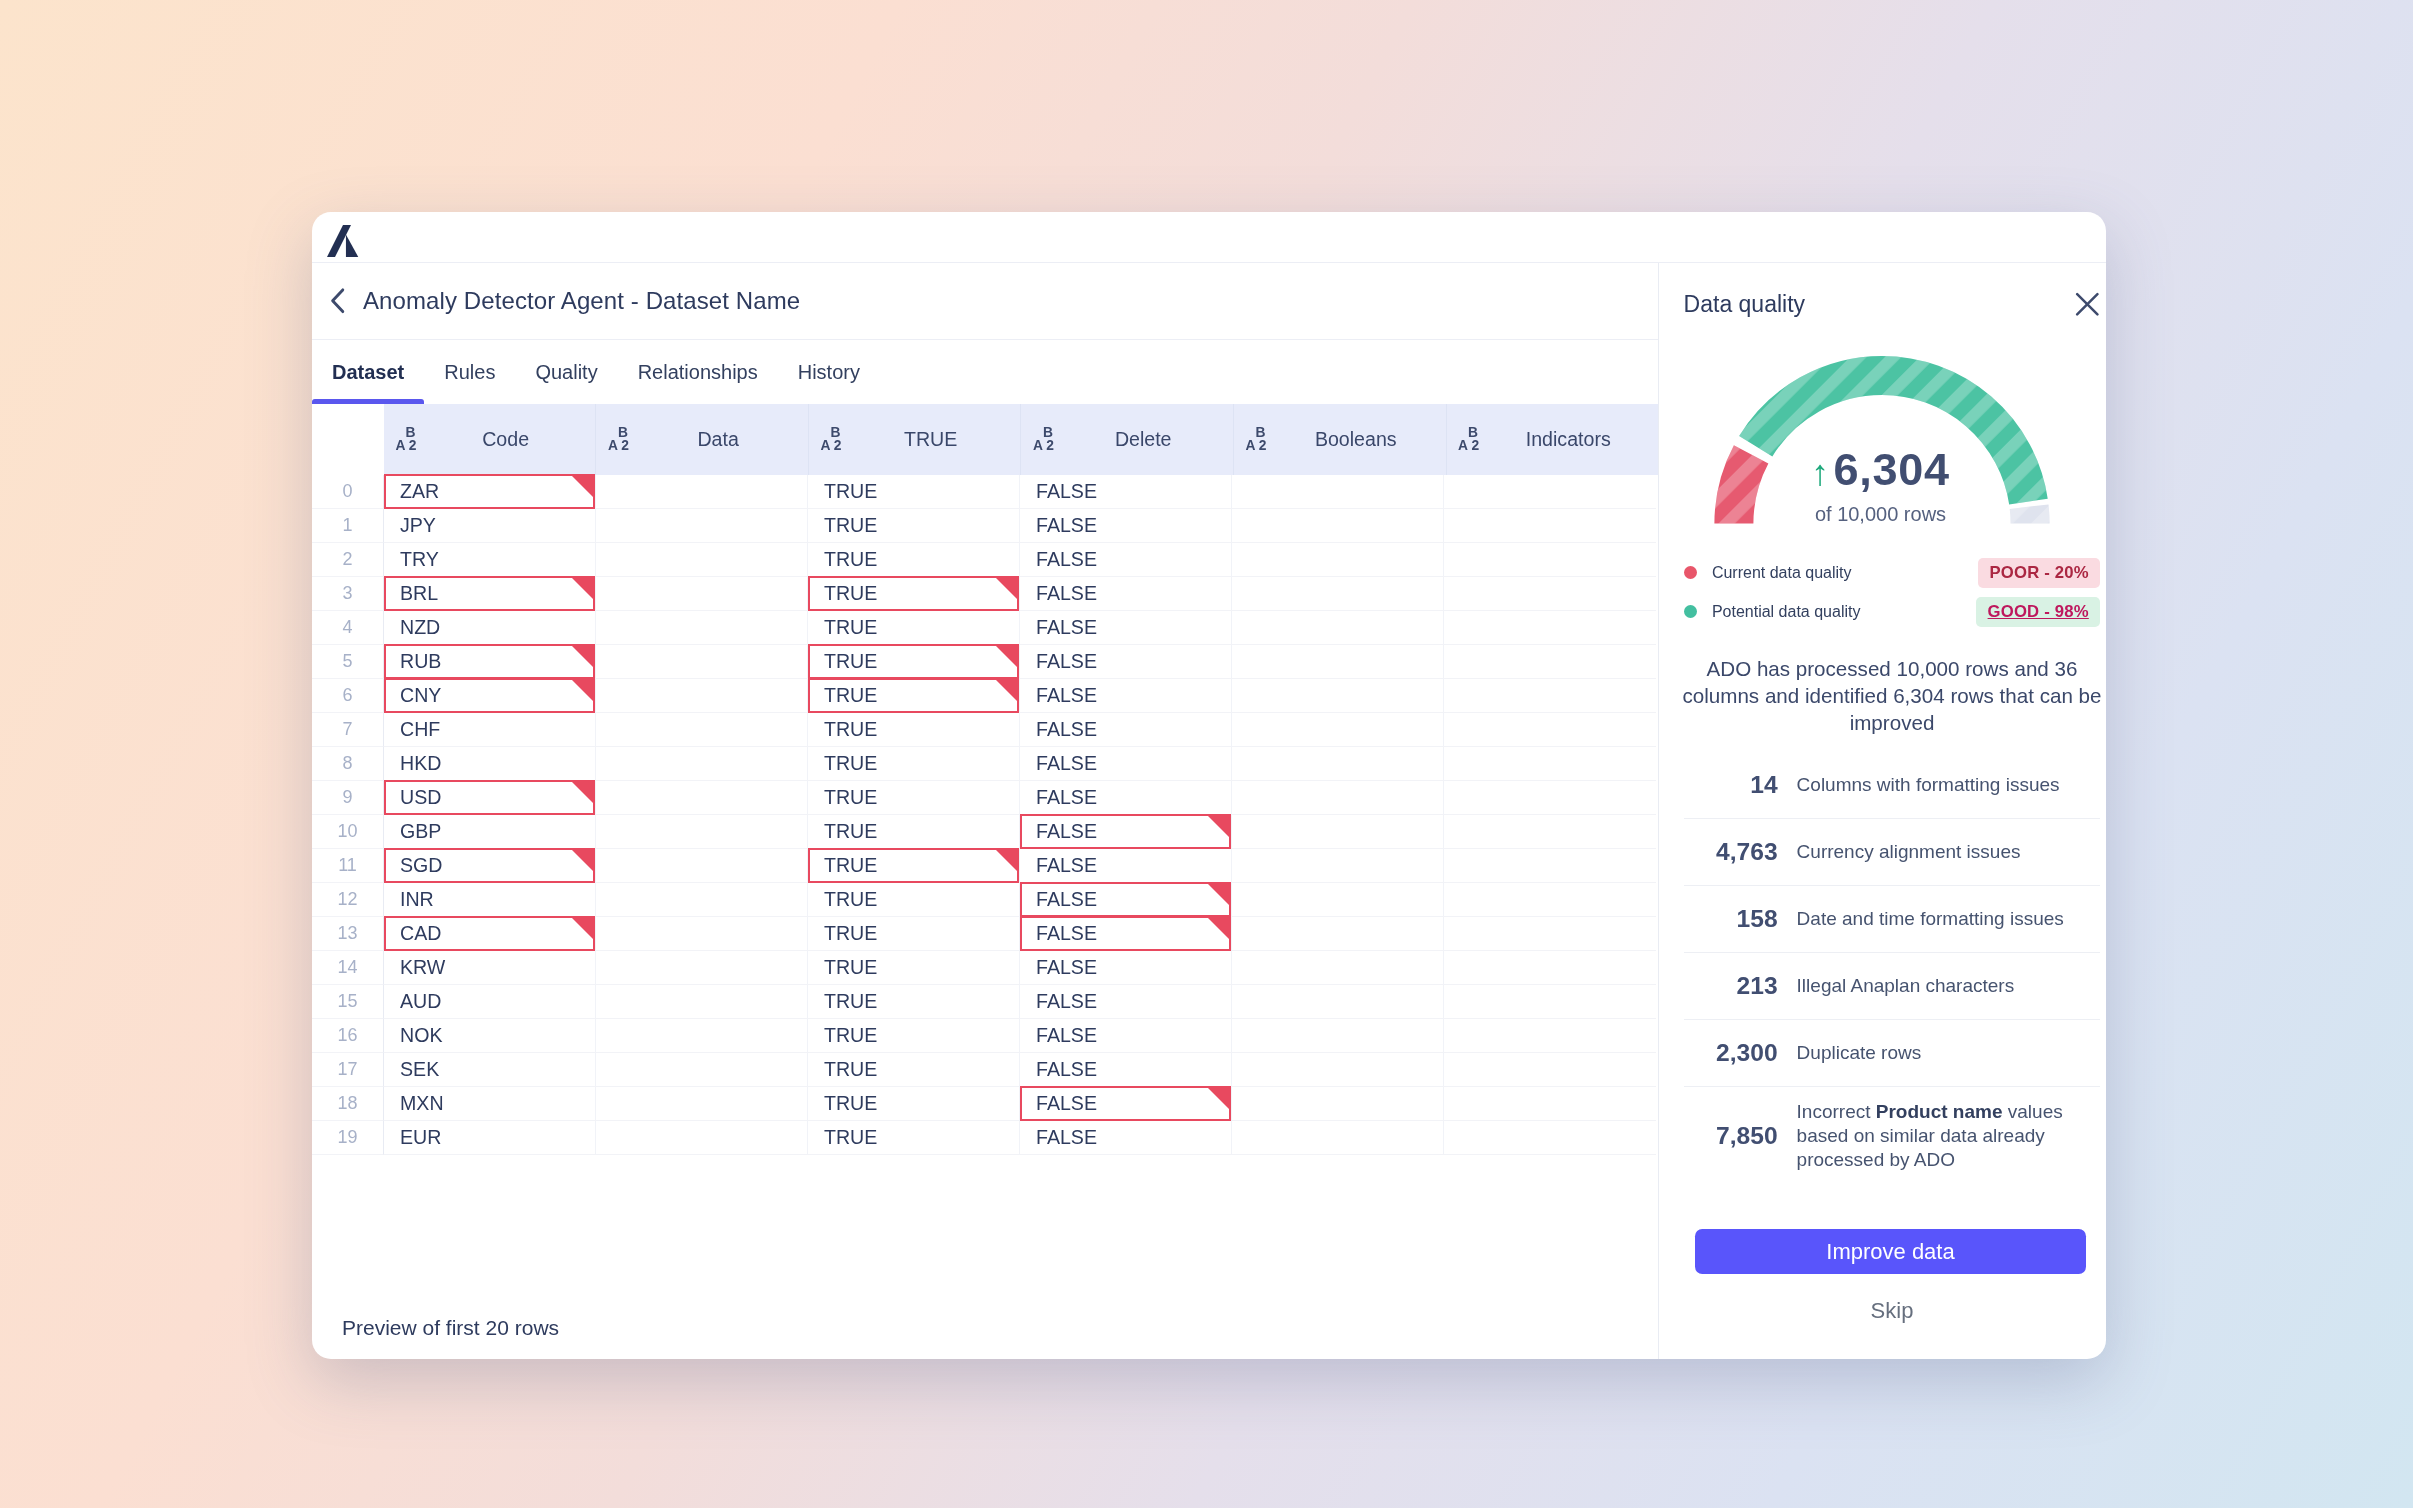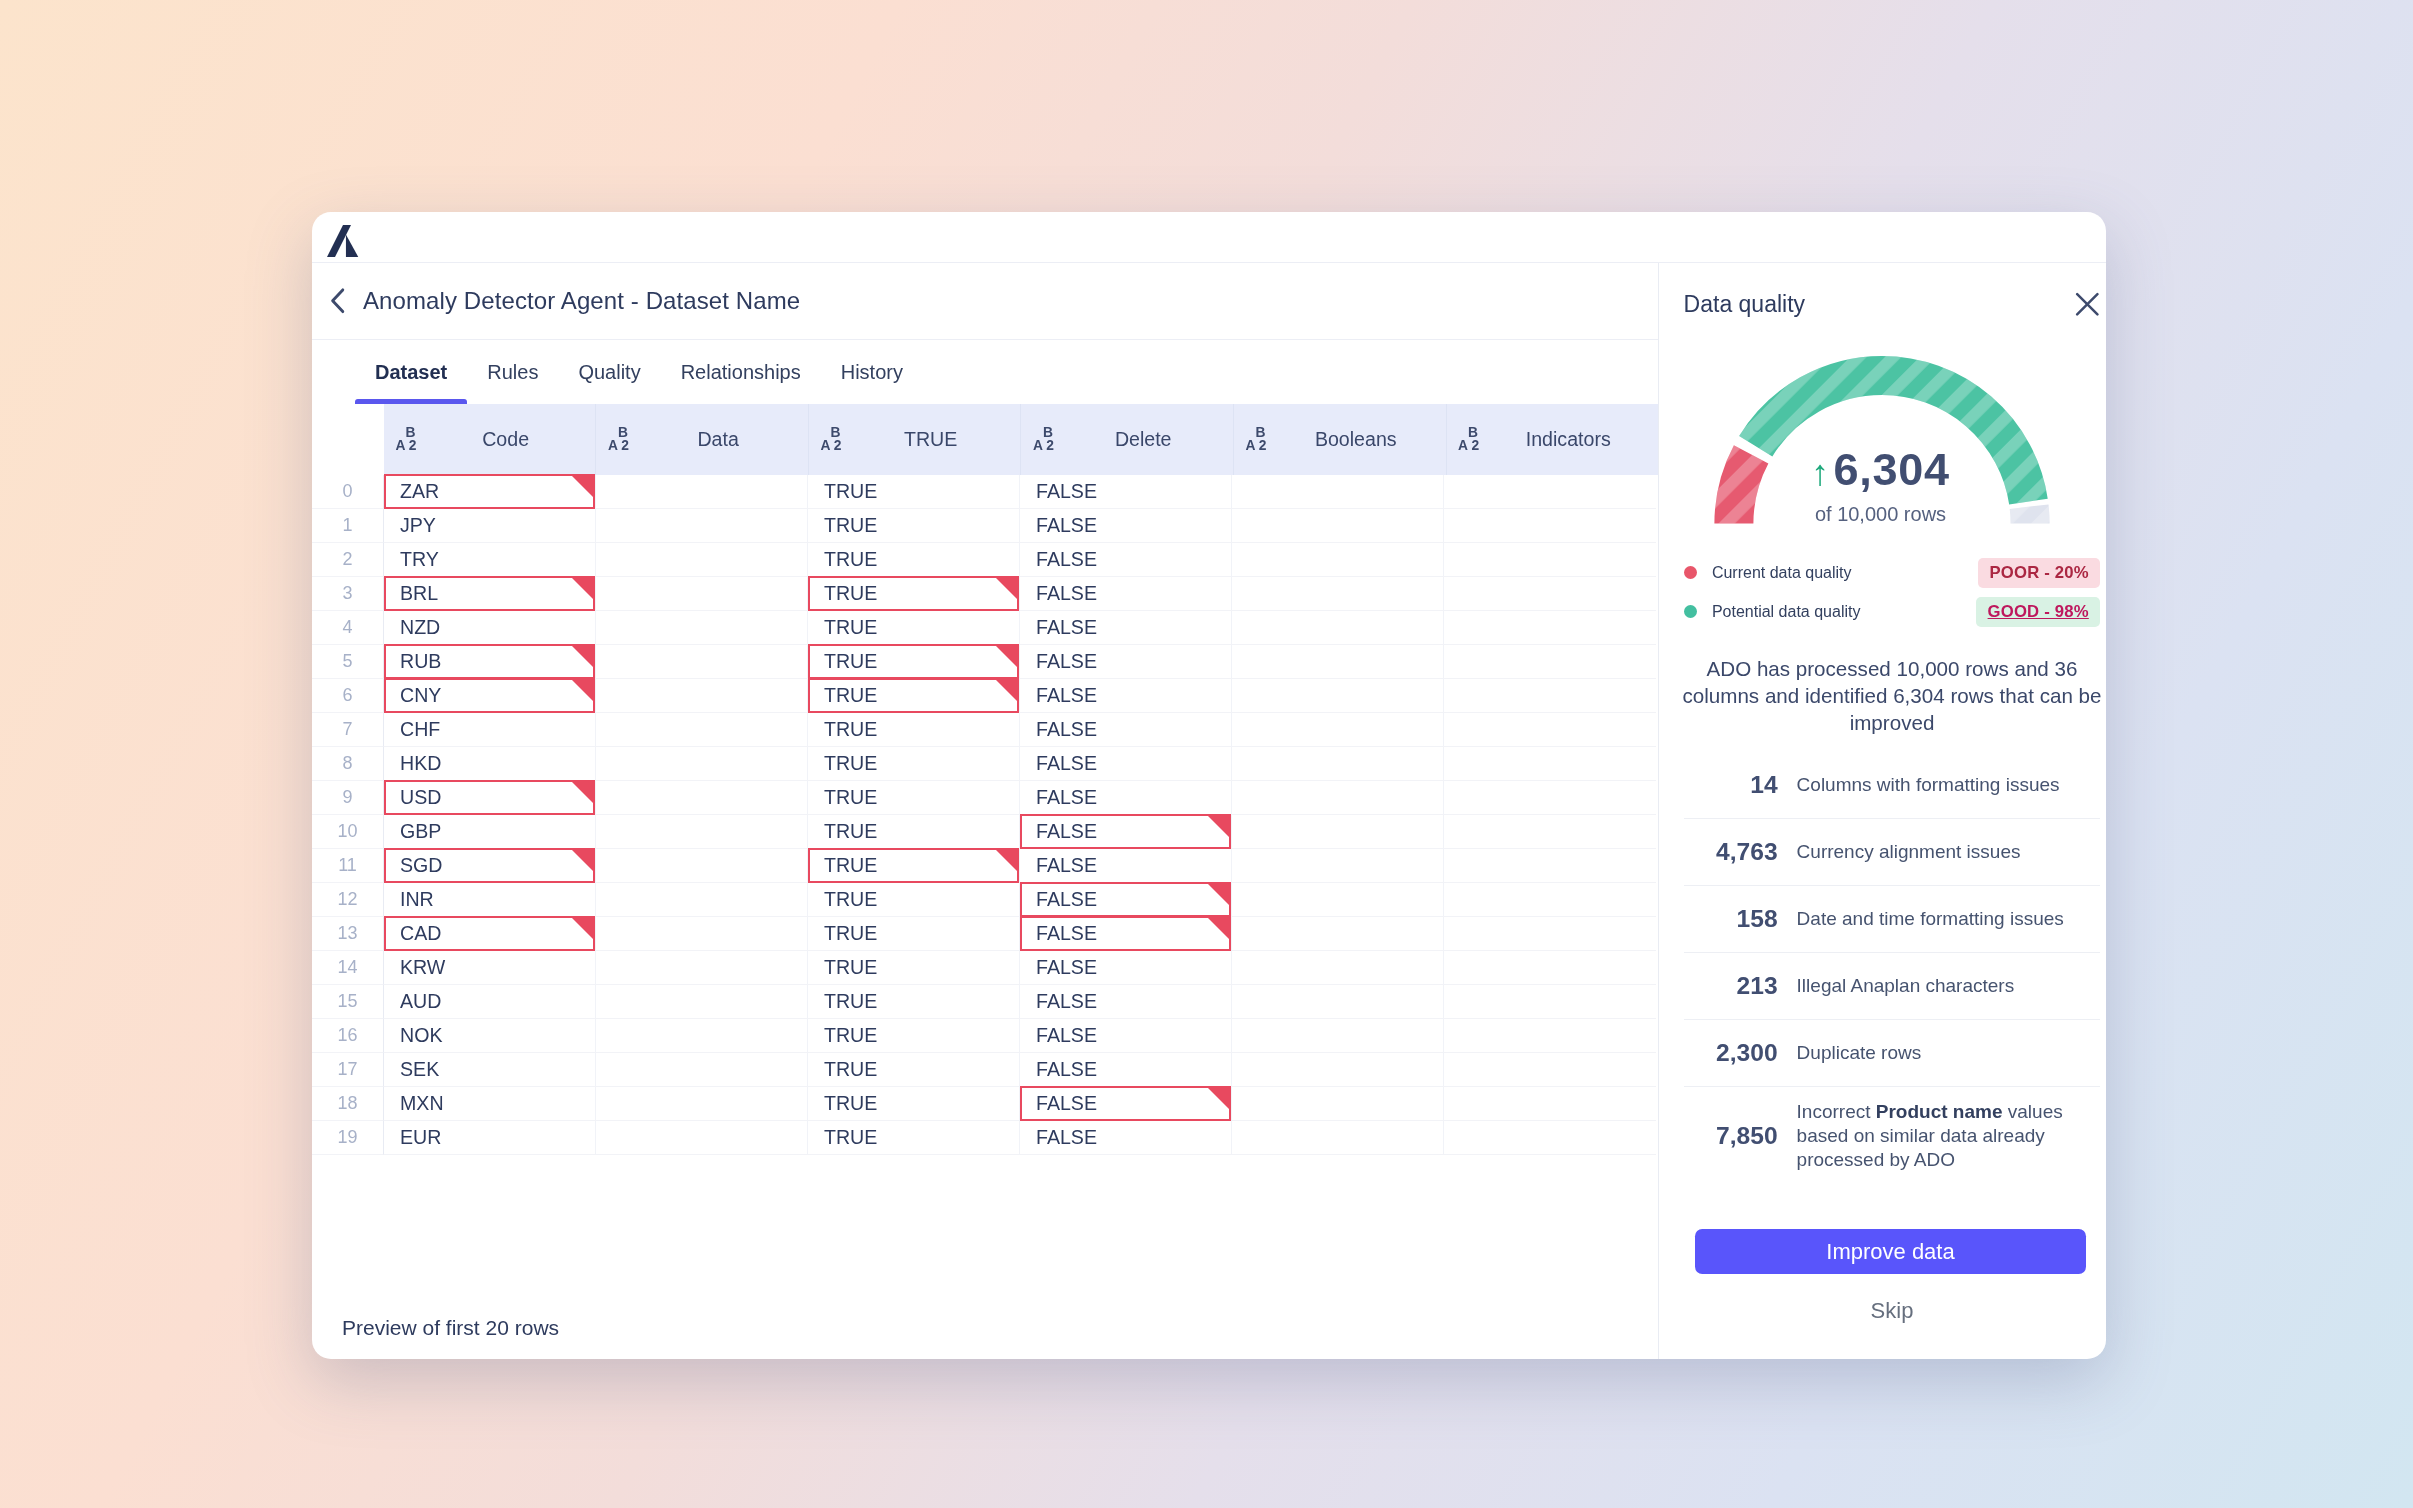--- a/index.html
+++ b/index.html
@@ -15,21 +15,21 @@
     margin-top:32px;
   }
   
   #topbar{position:absolute;left:0;top:0;width:100%;height:50px;border-bottom:1.4px solid #eceef5;border-radius:19px 19px 0 0;}
   #logo{position:absolute;left:14.5px;top:13px;width:32px;height:32px;}
   
   #titlerow{position:absolute;left:0;top:51px;width:1346px;height:76px;border-bottom:1.4px solid #eceef5;display:flex;align-items:center;}
   .backbtn{width:51px;height:100%;display:flex;align-items:center;justify-content:center;cursor:pointer;}
   #pagetitle{font-size:24px;color:#2e3b5e;letter-spacing:0.1px;}
   
-  #tabs{position:absolute;left:0;top:129px;width:1346px;height:63px;display:flex;align-items:flex-start;padding-left:43px;}
+  #tabs{position:absolute;left:0;top:129px;width:1346px;height:63px;display:flex;align-items:flex-start;}
   .tab{padding:0 20px;height:100%;display:flex;align-items:center;font-size:20px;color:#33405f;cursor:pointer;position:relative;}
   .tab.active{font-weight:bold;color:#222f52;}
   .tab.active::after{content:"";position:absolute;left:0;right:0;bottom:0;height:5px;background:#5a57ee;border-radius:2.9px 2.9px 0 0;}
   
   #thead{position:absolute;left:0;top:192px;width:1346px;height:71px;display:flex;}
   .th{width:212px;background:#e7ebfa;display:flex;align-items:center;position:relative;border-right:1.4px solid #dde3f4;}
   .th:last-child{border-right:none;}
   .th-num{width:72px;background:#ffffff;border-right:none;}
   .type-icon{position:absolute;left:11.6px;top:50%;transform:translateY(-50%);display:flex;flex-direction:column;line-height:13.8px;font-size:13.8px;font-weight:bold;color:#3d4a6c;}
   .type-icon .t1{margin-left:10px;}

